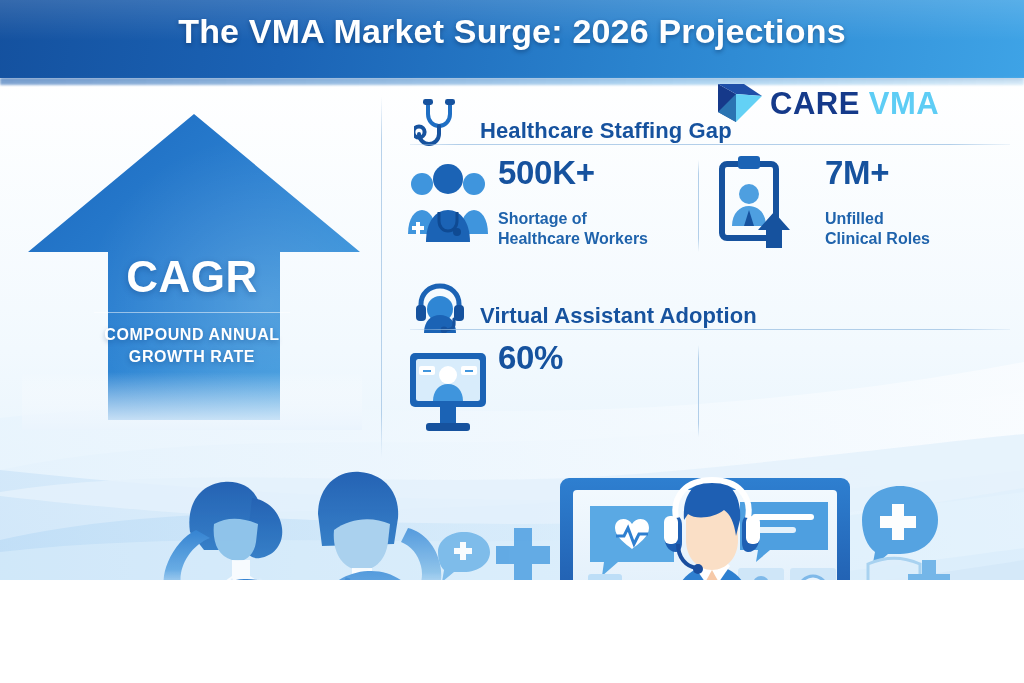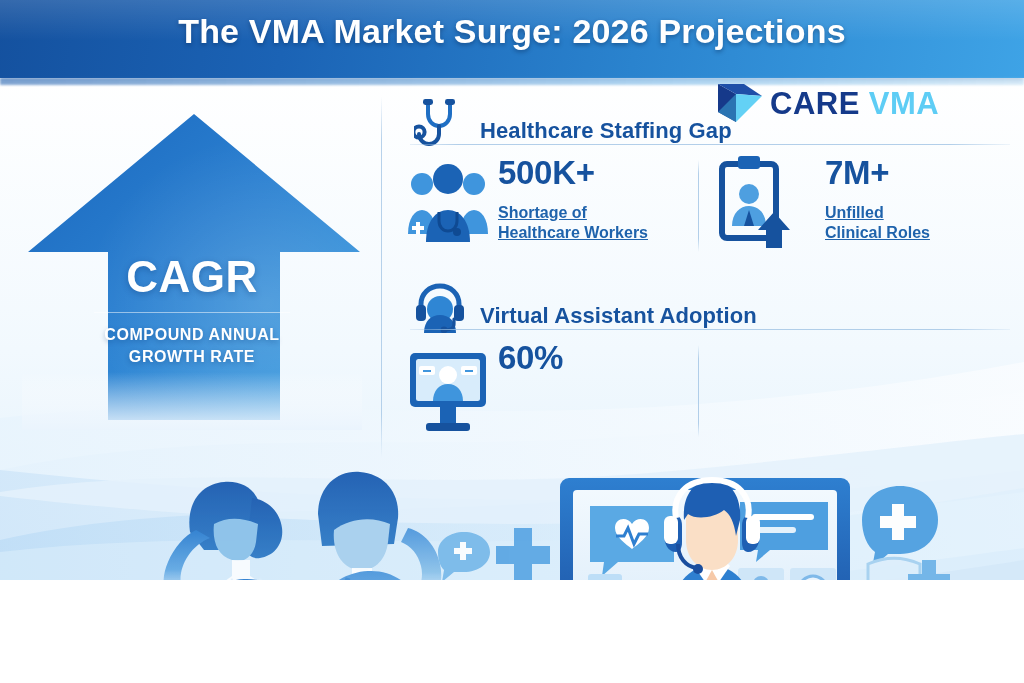--- a/index.html
+++ b/index.html
@@ -87,21 +87,21 @@
   .sec-rule{position:absolute;left:10px;top:44px;width:600px;height:1px;
     background:linear-gradient(90deg,rgba(160,195,228,.25),rgba(160,195,228,.8) 8%,rgba(160,195,228,.8) 90%,rgba(160,195,228,.15));}
 
   .stats{position:absolute;left:0;top:52px;width:610px;height:108px;}
   .stat{position:absolute;top:0;height:108px;display:flex;align-items:flex-start;}
   .stat.left{left:6px;width:290px;}
   .stat.right{left:312px;width:298px;gap:21px;}
   .stat-icon{flex:0 0 auto;width:84px;height:96px;margin-top:2px;}
   .stat-txt{margin-left:8px;padding-top:4px;}
   .stat-num{color:#16529e;font-size:33px;font-weight:700;line-height:1;letter-spacing:-.3px;white-space:nowrap;}
-  .stat-desc{color:#1f63ac;font-size:16px;font-weight:600;line-height:1.28;margin-top:14px;max-width:190px;text-decoration:underline;}
+  .stat-desc{color:#1f63ac;font-size:16px;font-weight:600;line-height:1.28;margin-top:20px;max-width:190px;}
   .h-split{position:absolute;left:298px;top:8px;width:1px;height:92px;
     background:linear-gradient(180deg,rgba(170,200,230,0),rgba(160,195,228,.8) 15%,rgba(160,195,228,.8) 85%,rgba(170,200,230,0));}
 
   
   #illustration{position:absolute;left:0;top:432px;width:1024px;height:251px;z-index:3;}
   .nowrap{white-space:nowrap;}
 </style>
 </head>
 <body>
 

